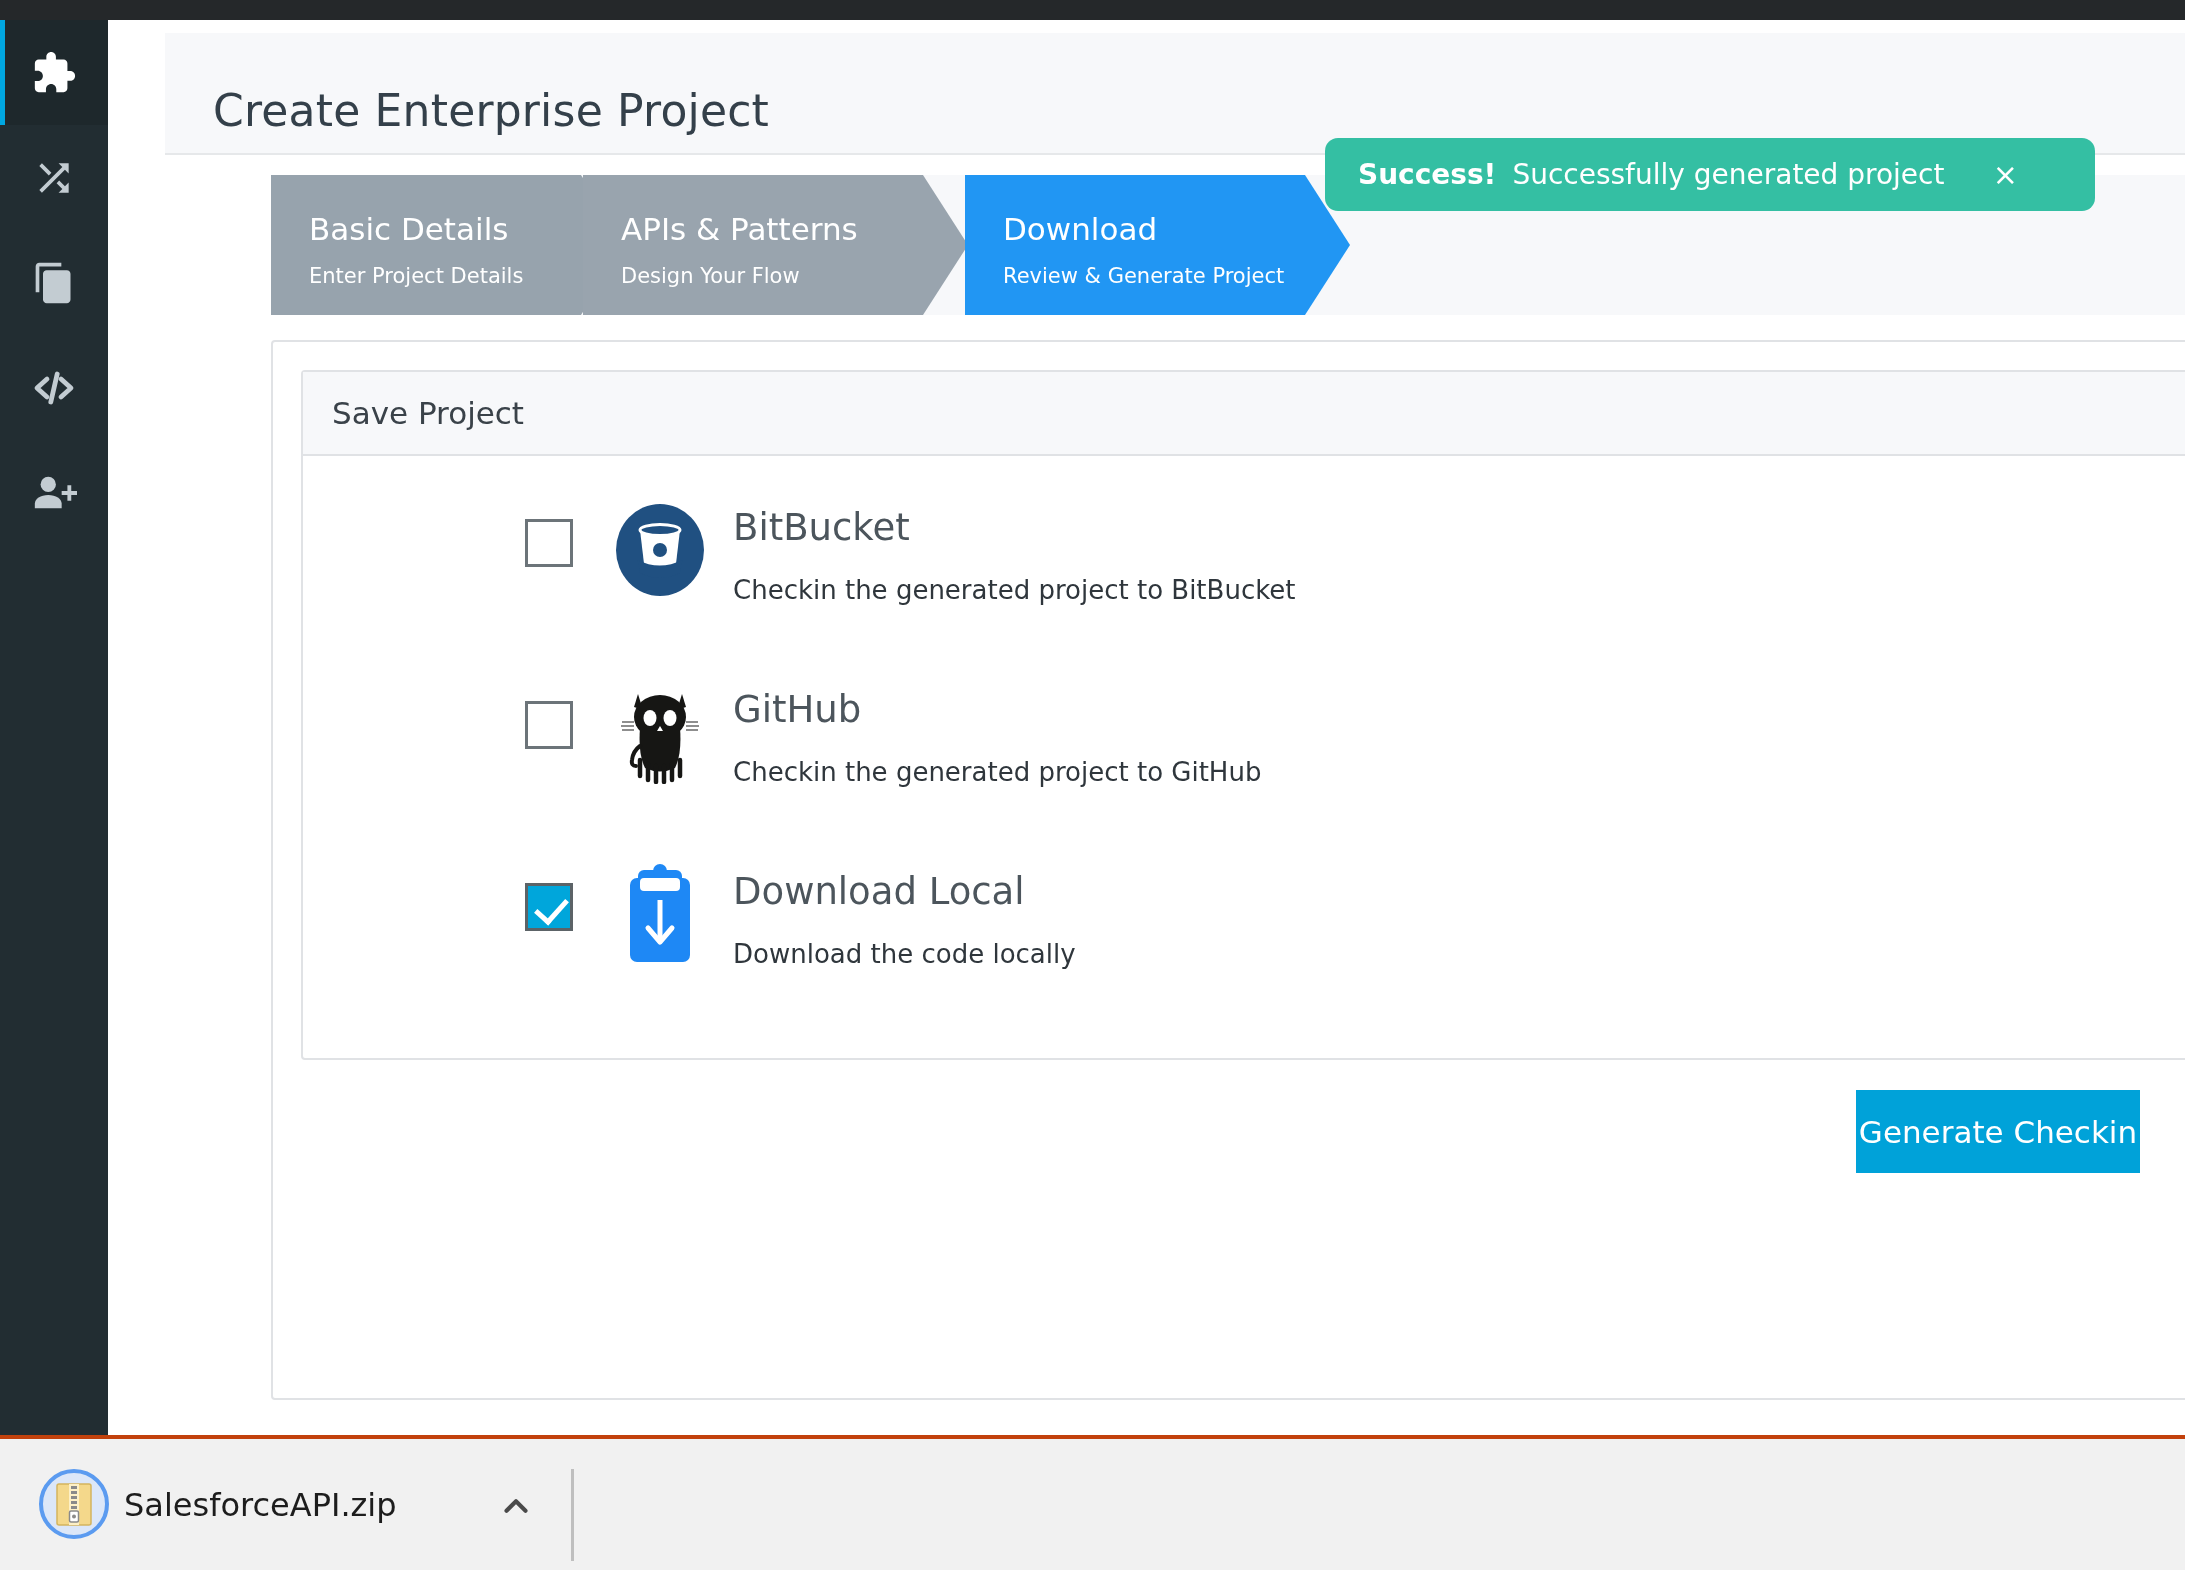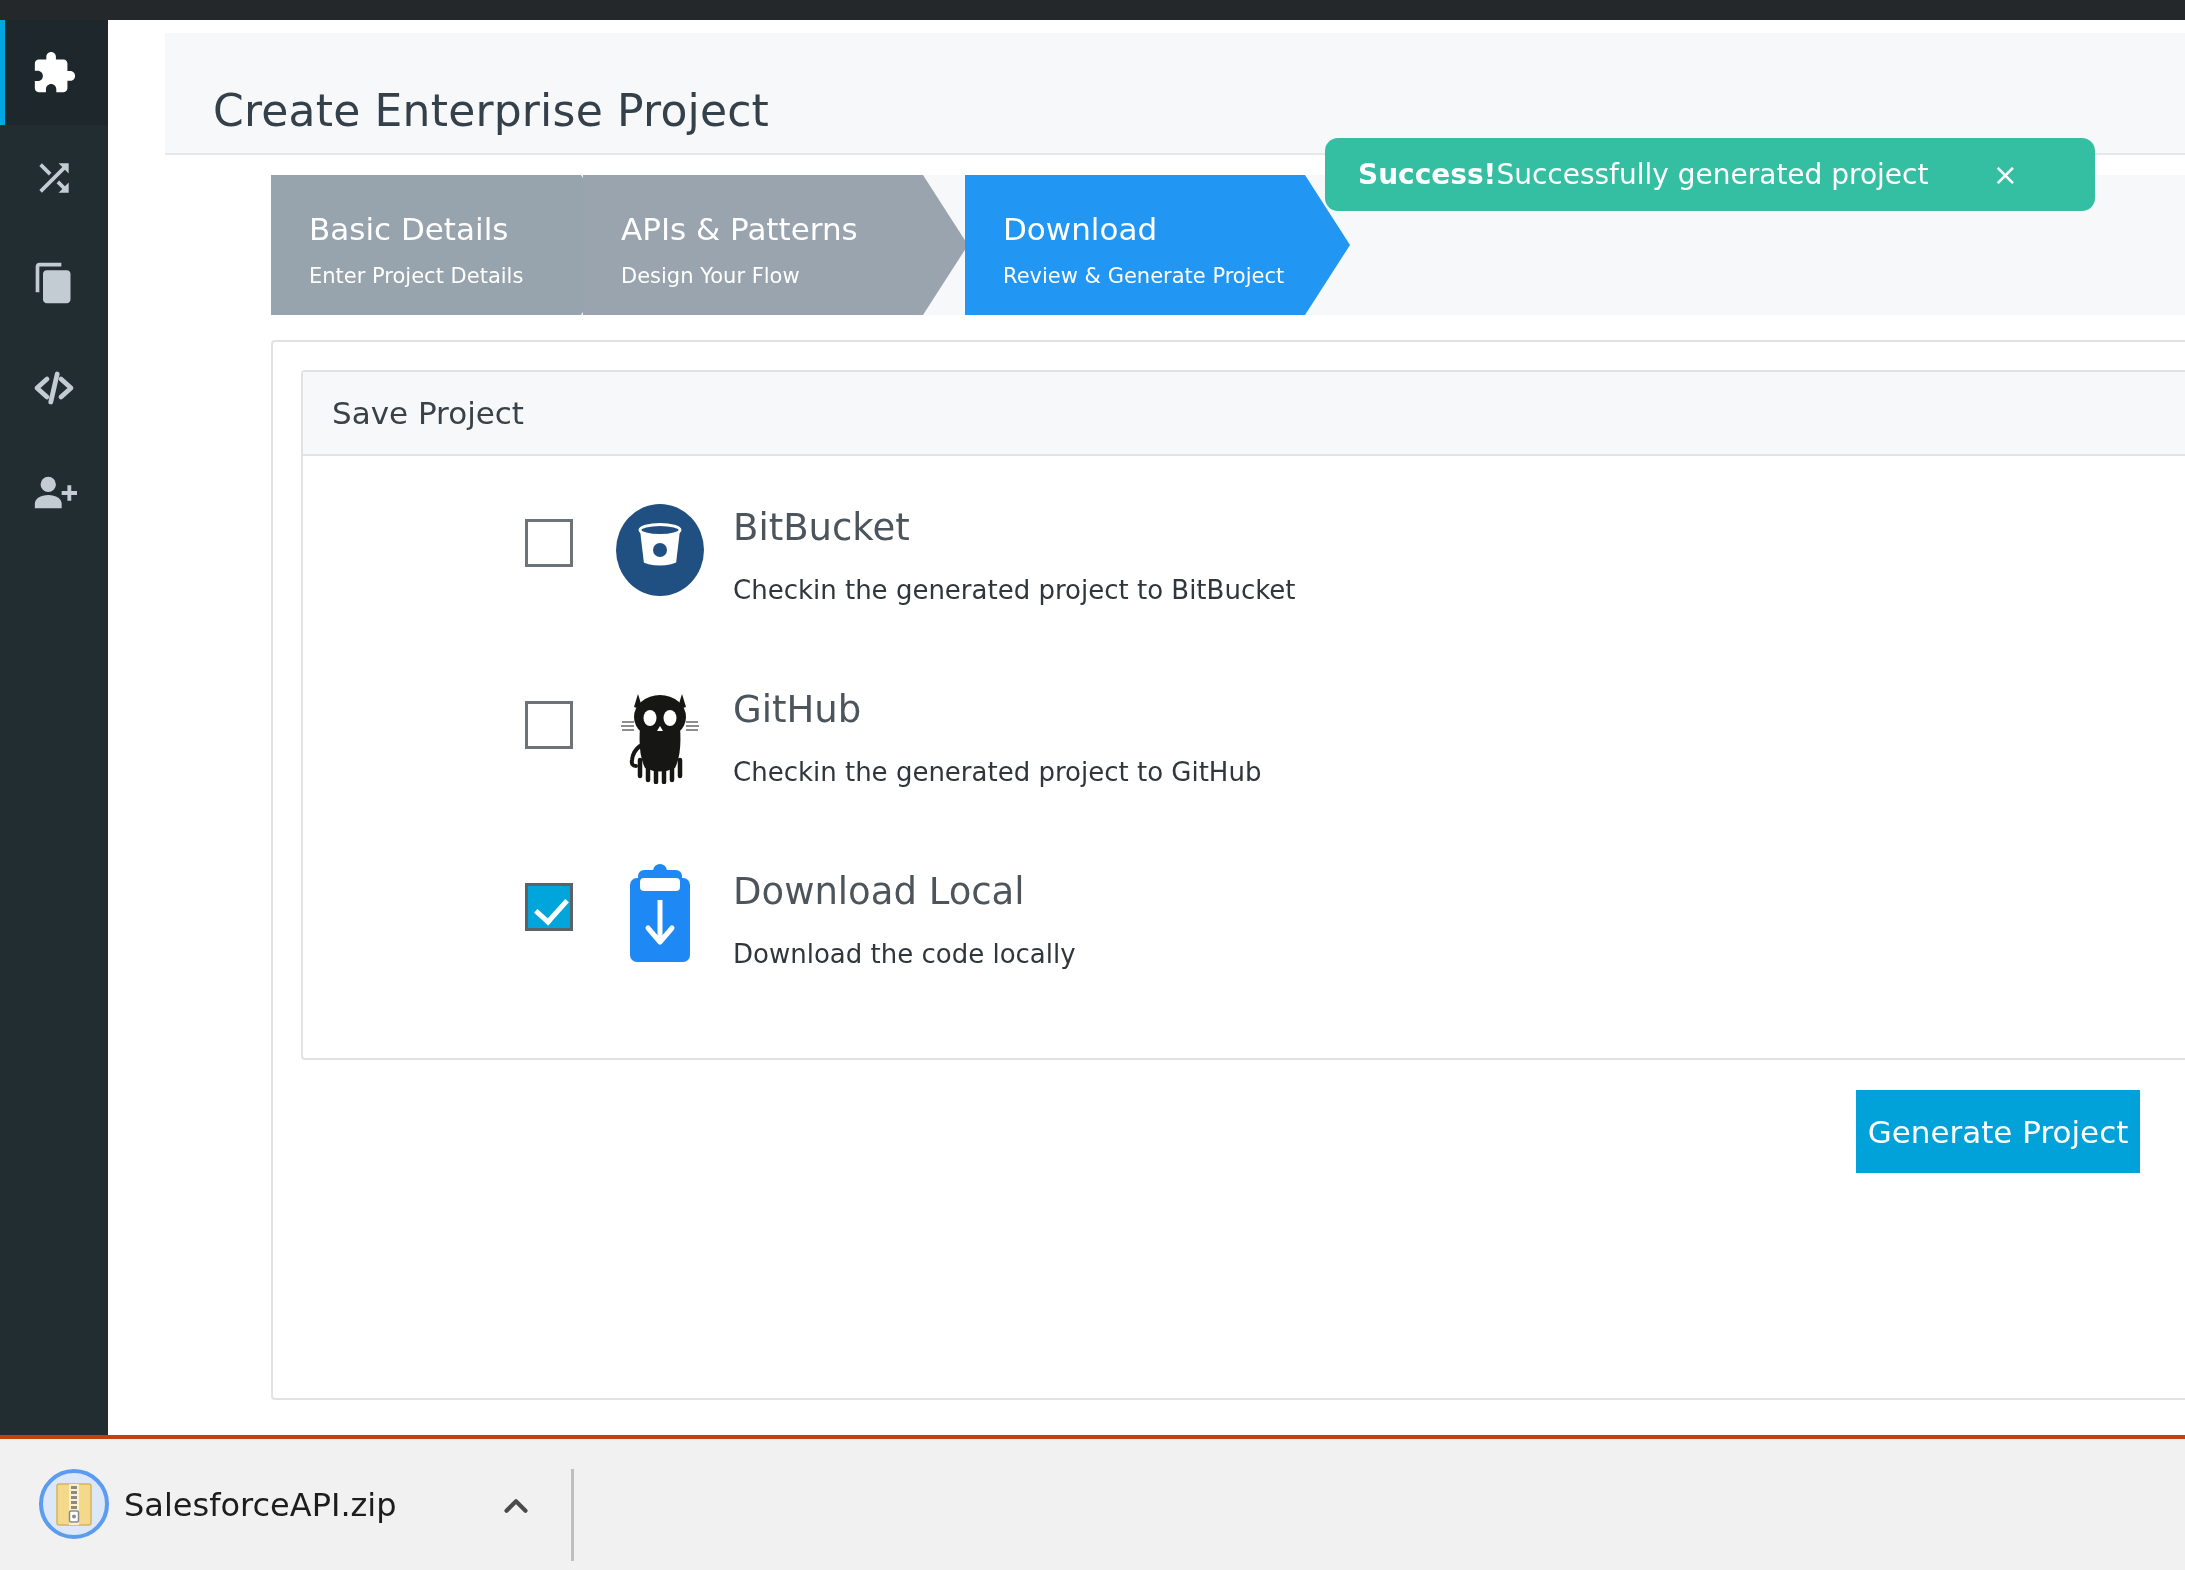--- a/index.html
+++ b/index.html
@@ -146,21 +146,21 @@
     font-size: 28px;
     font-weight: 700;
     color: #ffffff;
     margin-left: 33px;
     white-space: nowrap;
   }
   #toast-text {
     font-size: 28px;
     font-weight: 400;
     color: #ffffff;
-    margin-left: 0;
+    margin-left: 16px;
     white-space: nowrap;
   }
   #toast-close {
     position: absolute;
     right: 77px;
     top: 50%;
     transform: translateY(-50%);
     font-size: 30px;
     color: #ffffff;
     line-height: 1;
@@ -463,21 +463,21 @@
               <path d="M38 72 L50 86 L62 72" stroke="#ffffff" stroke-width="5" fill="none" stroke-linecap="round" stroke-linejoin="round"></path>
             </svg>
           </div>
           <div class="opt-label">Download Local</div>
           <div class="opt-desc">Download the code locally</div>
         </div>
 
       </div>
     </div>
 
-    <button id="generate-btn">Generate Project</button>
+    <button id="generate-btn">Generate Checkin</button>
 
   </div>
 
 </div>
 
 <div id="toast">
   <span id="toast-strong">Success!</span>
   <span id="toast-text">Successfully generated project</span>
   <span id="toast-close">×</span>
 </div>

